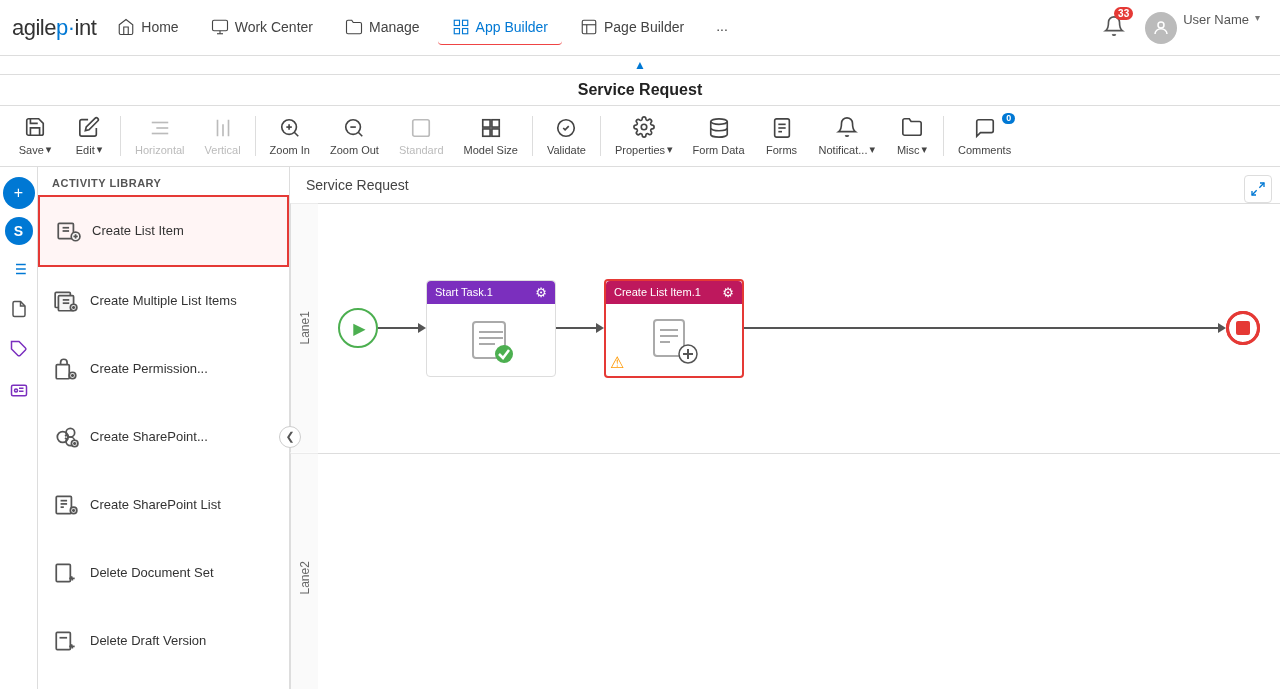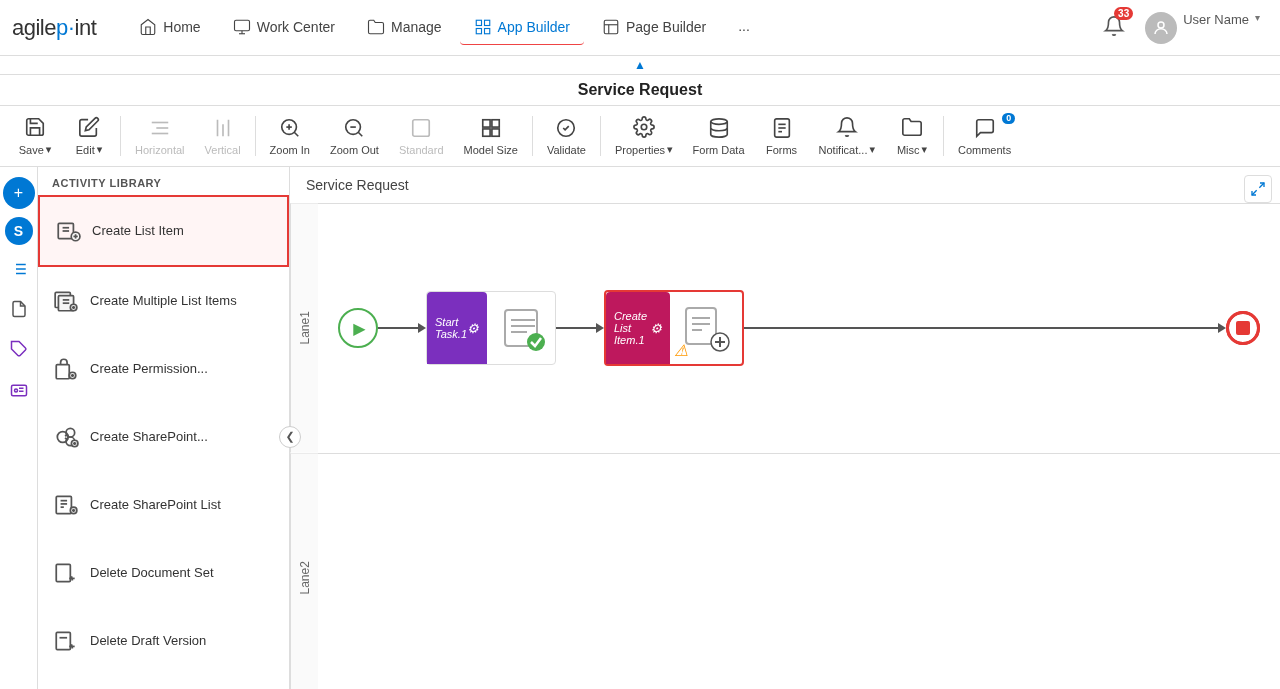--- a/index.html
+++ b/index.html
@@ -3,21 +3,21 @@
   <meta charset="utf-8">
   <style>
     * { box-sizing: border-box; margin: 0; padding: 0; }
     body { font-family: 'Segoe UI', Arial, sans-serif; font-size: 13px; background: #f0f0f0; overflow: hidden; }
 
     
     .top-nav {
       display: flex; align-items: center; background: #fff; border-bottom: 1px solid #ddd;
       height: 56px; padding: 0 12px; gap: 0; position: relative; z-index: 10;
     }
-    .logo { display: flex; align-items: flex-start; margin-right: 29px; }
+    .logo { display: flex; align-items: flex-start; margin-right: 7px; }
     .logo-text { font-size: 22px; font-weight: 300; color: #333; letter-spacing: -0.5px; }
     .nav-items { display: flex; align-items: flex-start; flex: 1; gap: 4px; }
     .nav-item {
       display: flex; align-items: center; gap: 6px; padding: 8px 14px;
       color: #444; cursor: pointer; border-radius: 4px; font-size: 14px; text-decoration: none;
     }
     .nav-item.active { color: #0078d4; border-bottom: 1px solid #ef4444; }
     .nav-item svg { width: 18px; height: 18px; fill: none; stroke: currentColor; stroke-width: 1.5; }
     .nav-item.active svg { stroke: #0078d4; }
     .nav-right { display: flex; align-items: center; gap: 8px; margin-left: auto; }
@@ -94,21 +94,21 @@
     .flow-start { width: 40px; height: 40px; border-radius: 50%; border: 2.5px solid #4caf50; display: flex; align-items: center; justify-content: center; background: #fff; cursor: pointer; }
     .flow-start .play { color: #4caf50; font-size: 16px; margin-left: 3px; }
     .flow-end { width: 34px; height: 34px; border-radius: 50%; border: 3px solid #e53935; display: flex; align-items: center; justify-content: center; background: #fff; cursor: pointer; }
 
     .flow-arrow { display: flex; align-items: center; color: #555; }
     .arrow-line { width: 40px; height: 2px; background: #555; }
     .arrow-head { width: 0; height: 0; border-top: 5px solid transparent; border-bottom: 5px solid transparent; border-left: 8px solid #555; }
 
     .task-node {
       border-radius: 4px; background: #fff; border: 1px solid #ddd; position: relative; cursor: pointer;
-      display: flex; flex-direction: row; min-width: 120px; font-style: italic;
+      display: flex; flex-direction: column; min-width: 120px;
     }
     .task-node-header {
       padding: 4px 8px; border-radius: 4px 4px 0 0; display: flex; align-items: center; justify-content: space-between;
       font-size: 12px; color: #fff; font-weight: 500;
     }
     .task-node-header.purple { background: #7b2fbe; }
     .task-node-header.teal { background: #be185d; }
     .task-node-body { display: flex; align-items: center; justify-content: center; padding: 12px; flex: 1; }
 
     .task-node.selected-node { border: 2px solid #e53935; }

